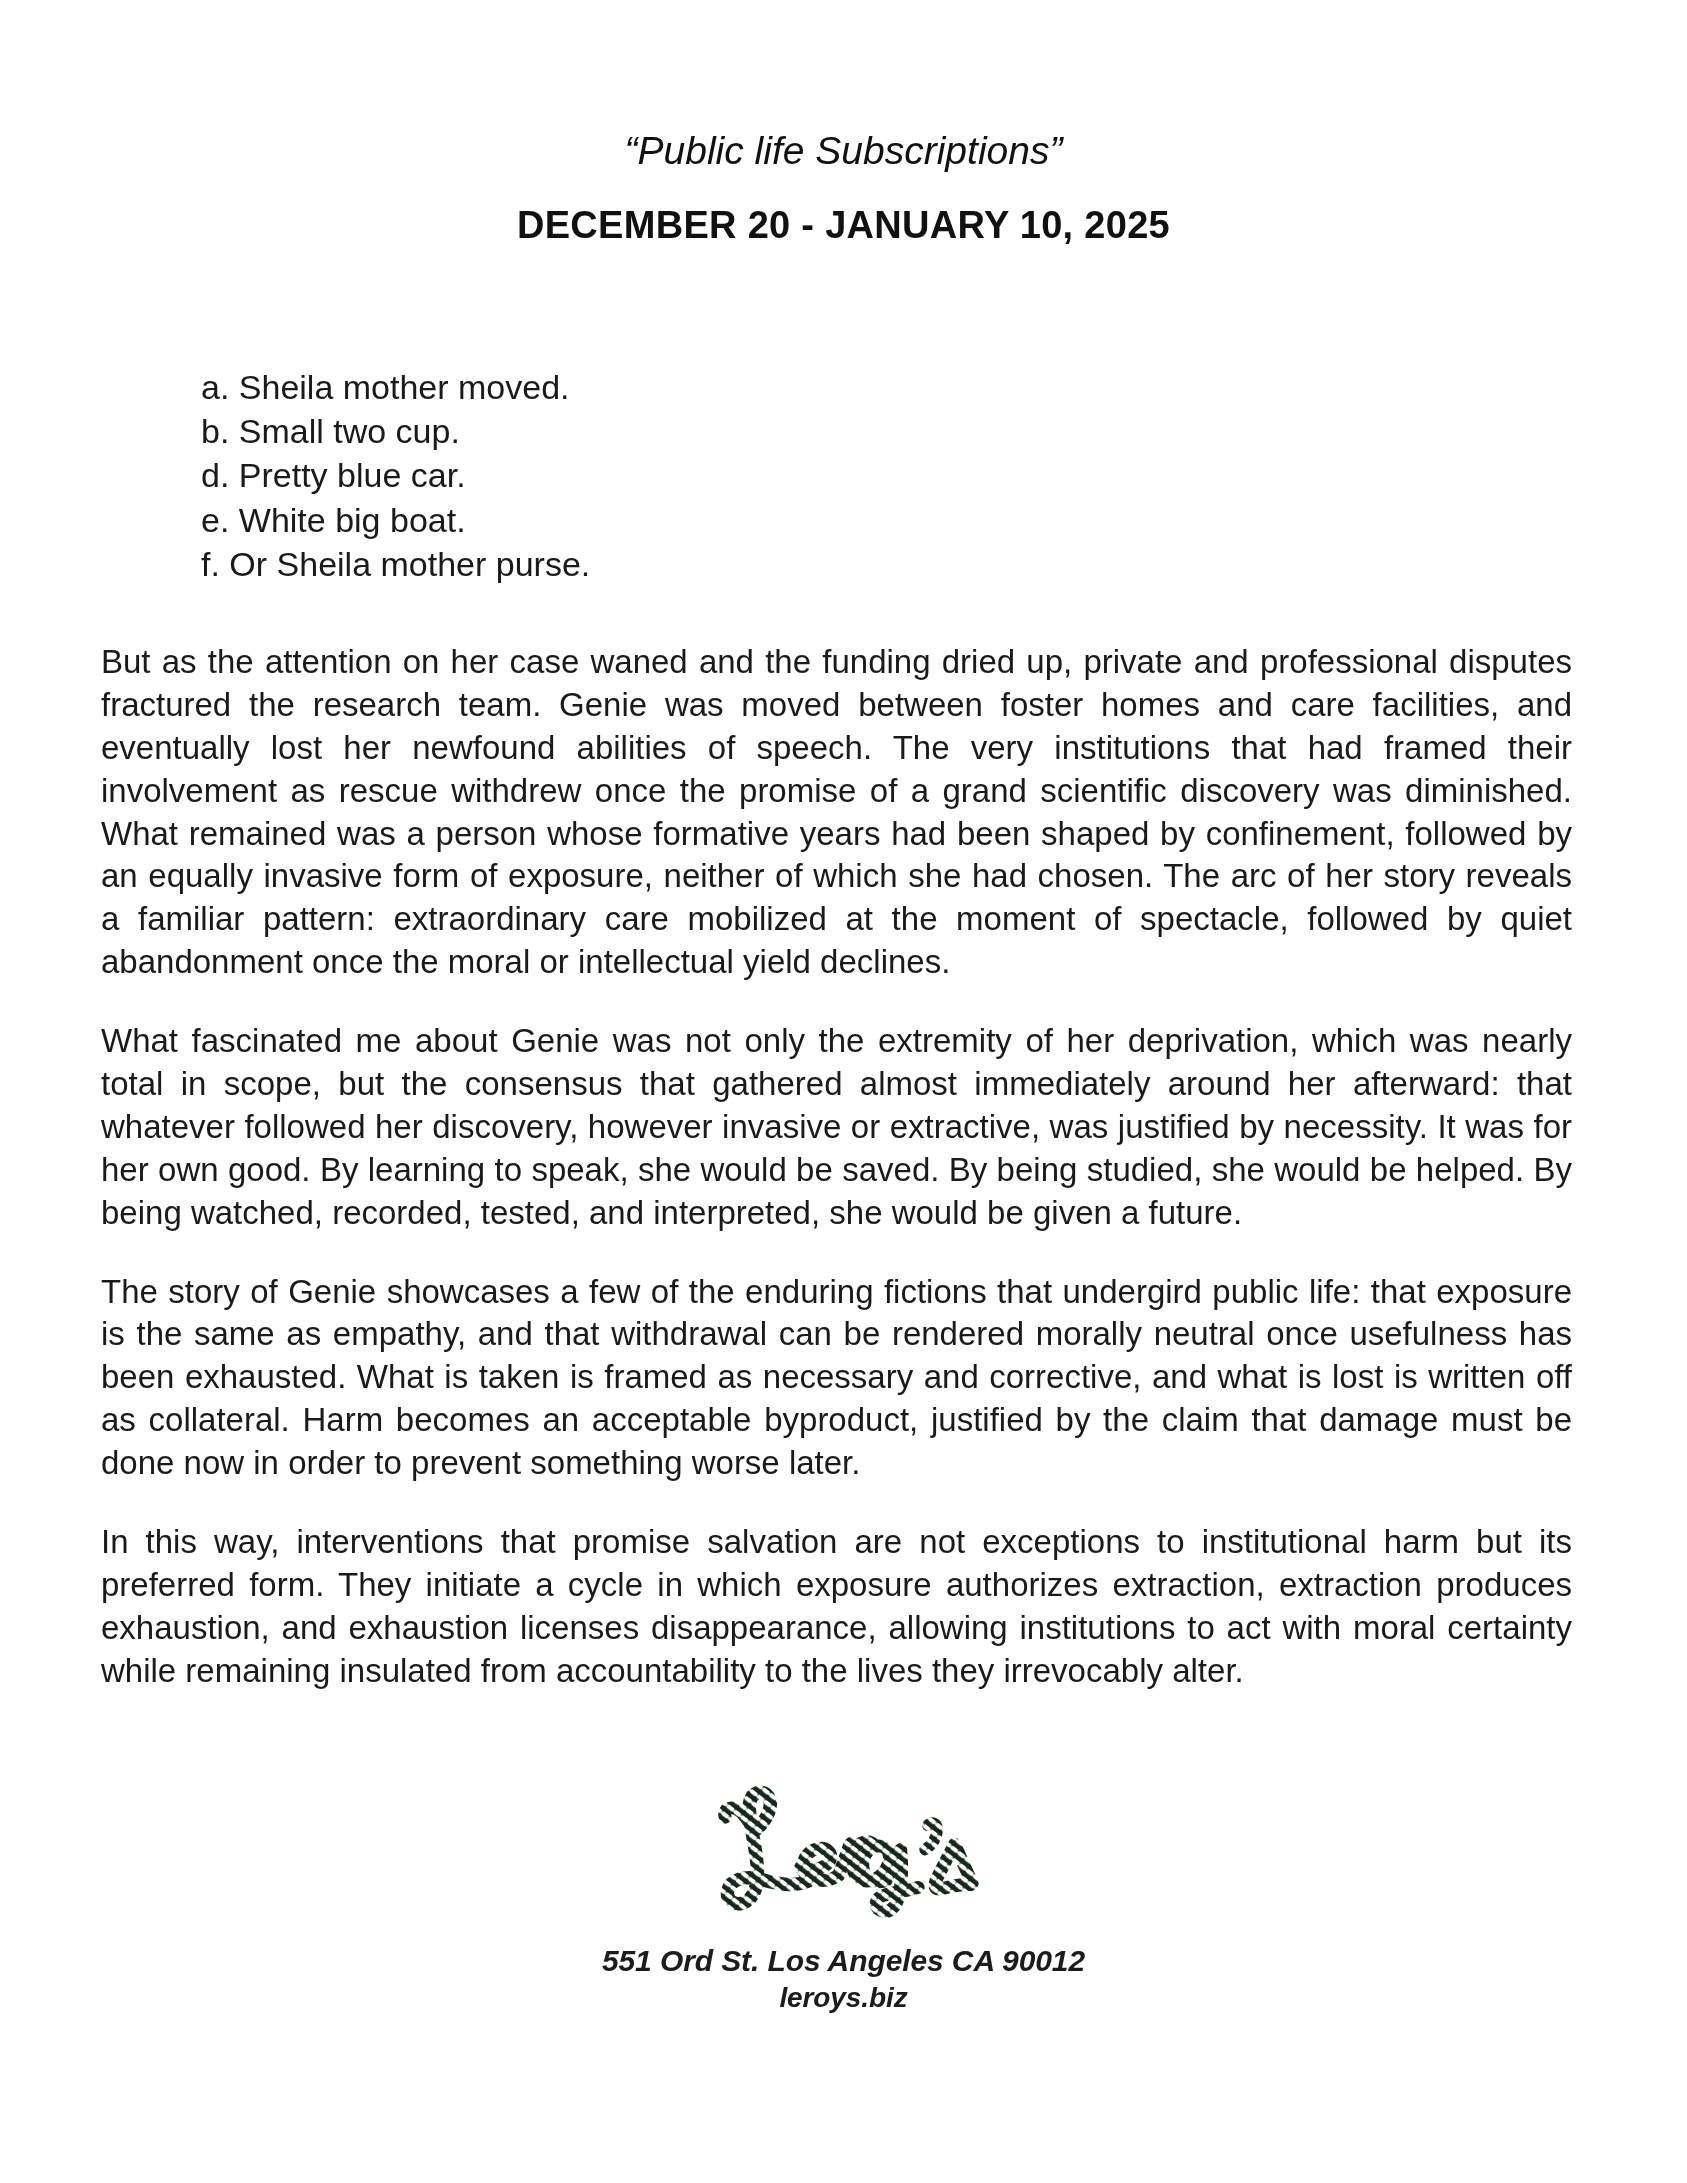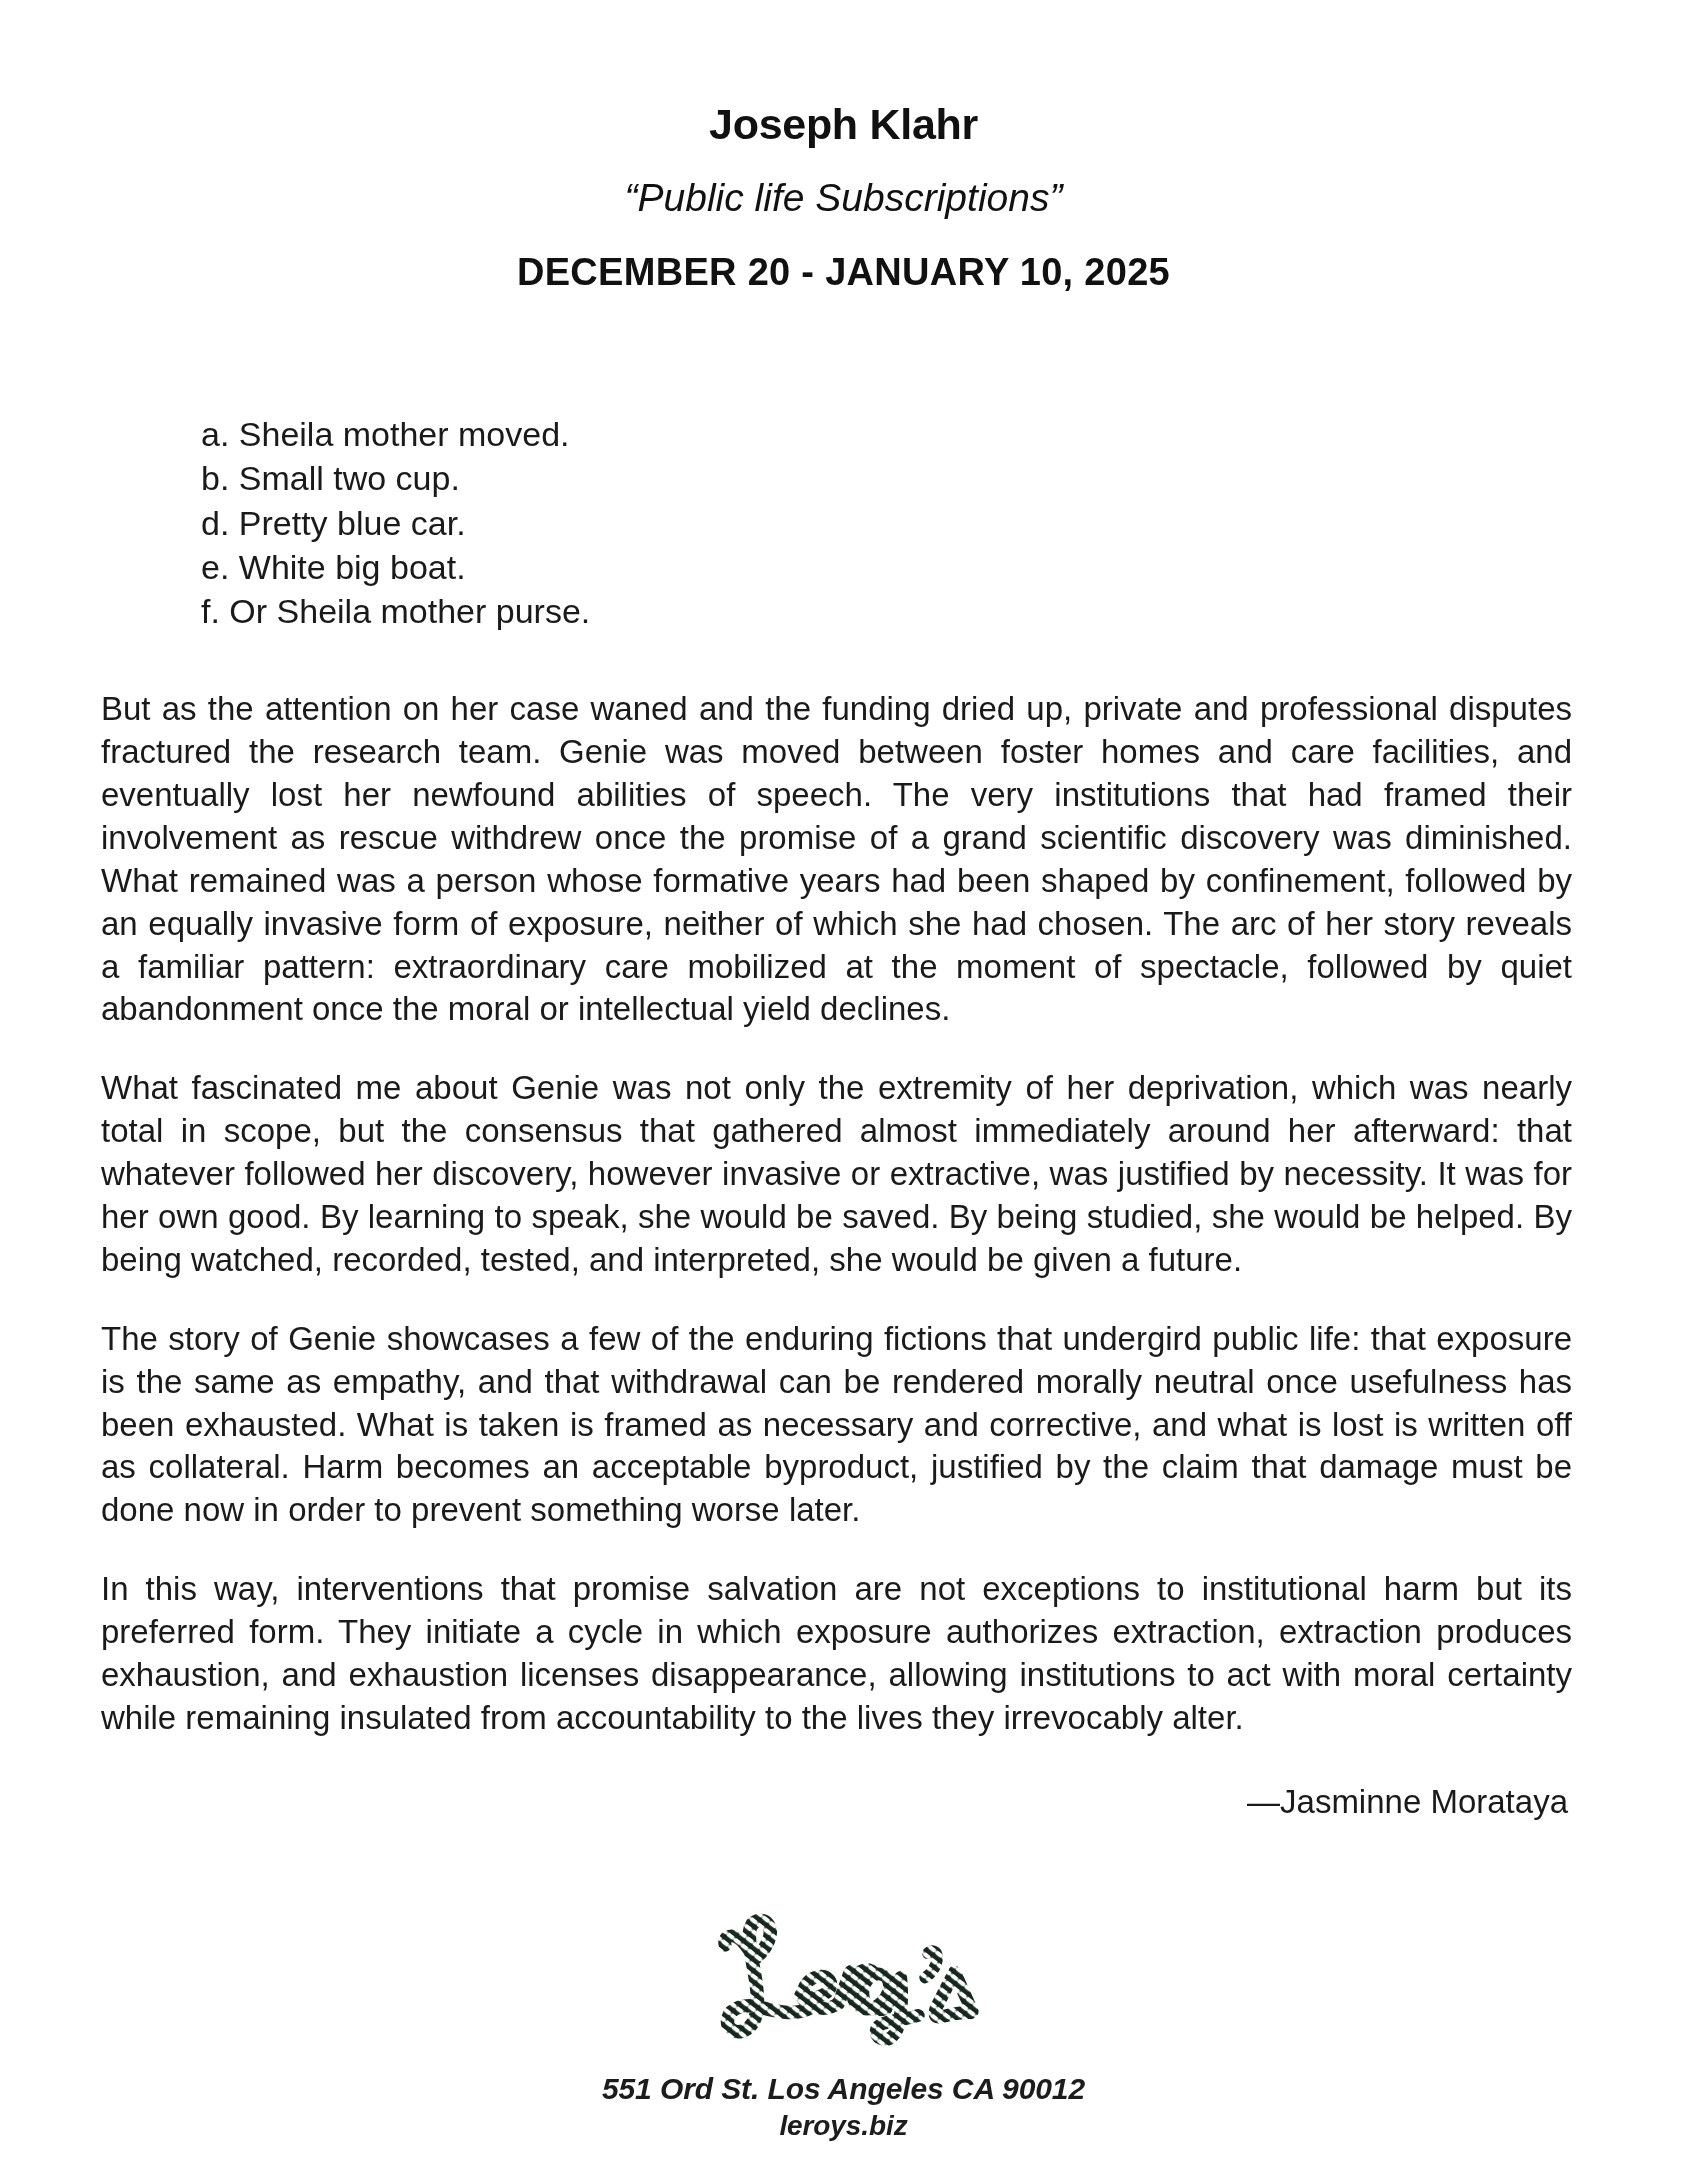--- a/index.html
+++ b/index.html
@@ -106,21 +106,20 @@
     letter-spacing:-0.1px;
   }
   .footer .addr { font-size:30px; }
 </style>
 </head>
 <body>
 
 <div class="page">
 
   <div class="header">
-    <div class="artist-name">Joseph Klahr</div>
     <div class="exhibit-title">“Public life Subscriptions”</div>
     <div class="exhibit-dates">DECEMBER 20 - JANUARY 10, 2025</div>
   </div>
 
   <div class="content">
 
     <ul class="work-list">
       <li>a. Sheila mother moved.</li>
       <li>b. Small two cup.</li>
       <li>d. Pretty blue car.</li>
@@ -128,21 +127,20 @@
       <li>f. Or Sheila mother purse.</li>
     </ul>
 
     <div class="body-copy">
       <p>But as the attention on her case waned and the funding dried up, private and professional disputes fractured the research team. Genie was moved between foster homes and care facilities, and eventually lost her newfound abilities of speech. The very institutions that had framed their involvement as rescue withdrew once the promise of a grand scientific discovery was diminished. What remained was a person whose formative years had been shaped by confinement, followed by an equally invasive form of exposure, neither of which she had chosen. The arc of her story reveals a familiar pattern: extraordinary care mobilized at the moment of spectacle, followed by quiet abandonment once the moral or intellectual yield declines.</p>
       <p>What fascinated me about Genie was not only the extremity of her deprivation, which was nearly total in scope, but the consensus that gathered almost immediately around her afterward: that whatever followed her discovery, however invasive or extractive, was justified by necessity. It was for her own good. By learning to speak, she would be saved. By being studied, she would be helped. By being watched, recorded, tested, and interpreted, she would be given a future.</p>
       <p>The story of Genie showcases a few of the enduring fictions that undergird public life: that exposure is the same as empathy, and that withdrawal can be rendered morally neutral once usefulness has been exhausted. What is taken is framed as necessary and corrective, and what is lost is written off as collateral. Harm becomes an acceptable byproduct, justified by the claim that damage must be done now in order to prevent something worse later.</p>
       <p>In this way, interventions that promise salvation are not exceptions to institutional harm but its preferred form. They initiate a cycle in which exposure authorizes extraction, extraction produces exhaustion, and exhaustion licenses disappearance, allowing institutions to act with moral certainty while remaining insulated from accountability to the lives they irrevocably alter.</p>
     </div>
 
-    <div class="signature">—Jasminne Morataya</div>
   </div>
 
   <div class="logo-block">
     <svg class="logo-svg" width="378" height="169" viewBox="0 0 560 250" aria-label="Leroy's">
       <defs>
 
         <pattern id="ropeTex" width="13" height="13" patternUnits="userSpaceOnUse" patternTransform="rotate(38)">
           <rect width="13" height="13" fill="#16281d"></rect>
           <rect x="0" y="3" width="13" height="6" rx="3" fill="#ffffff"></rect>
         </pattern>

